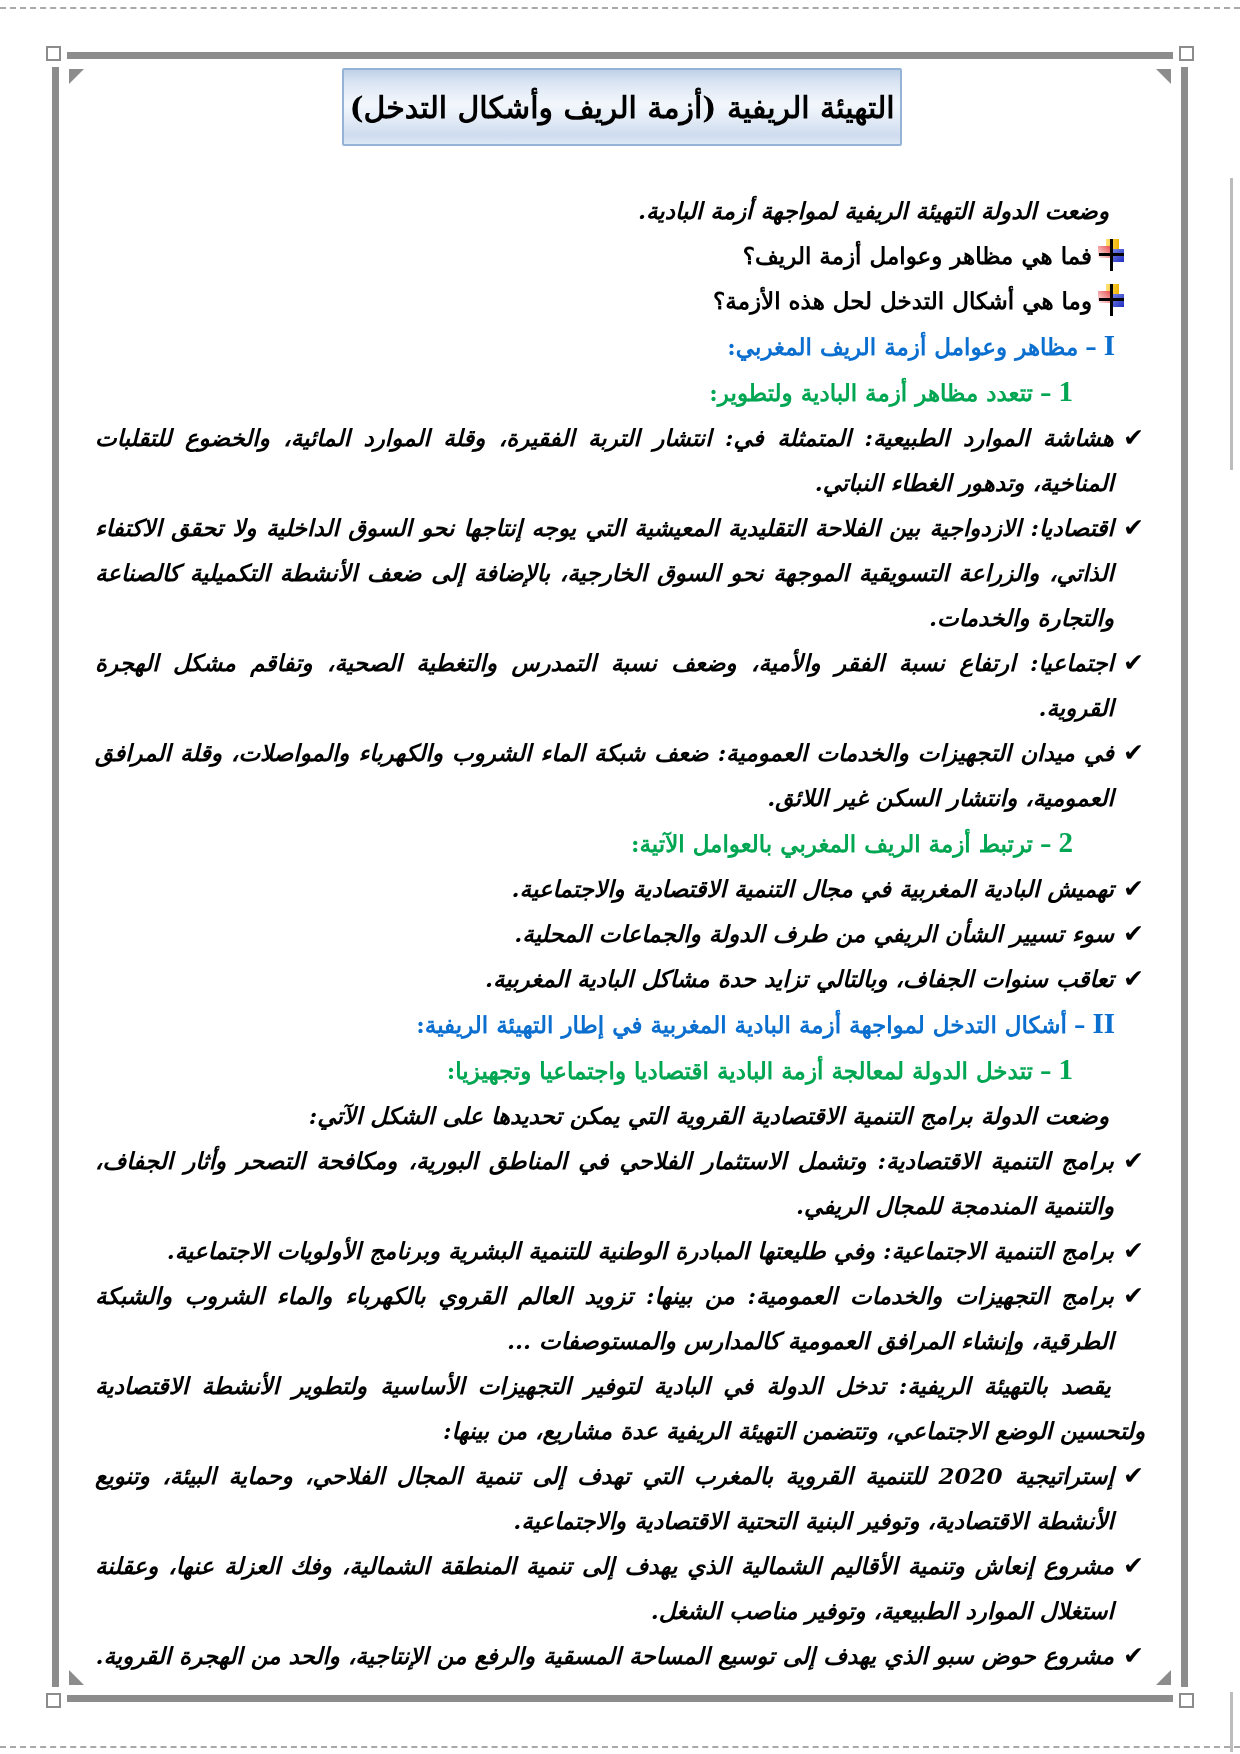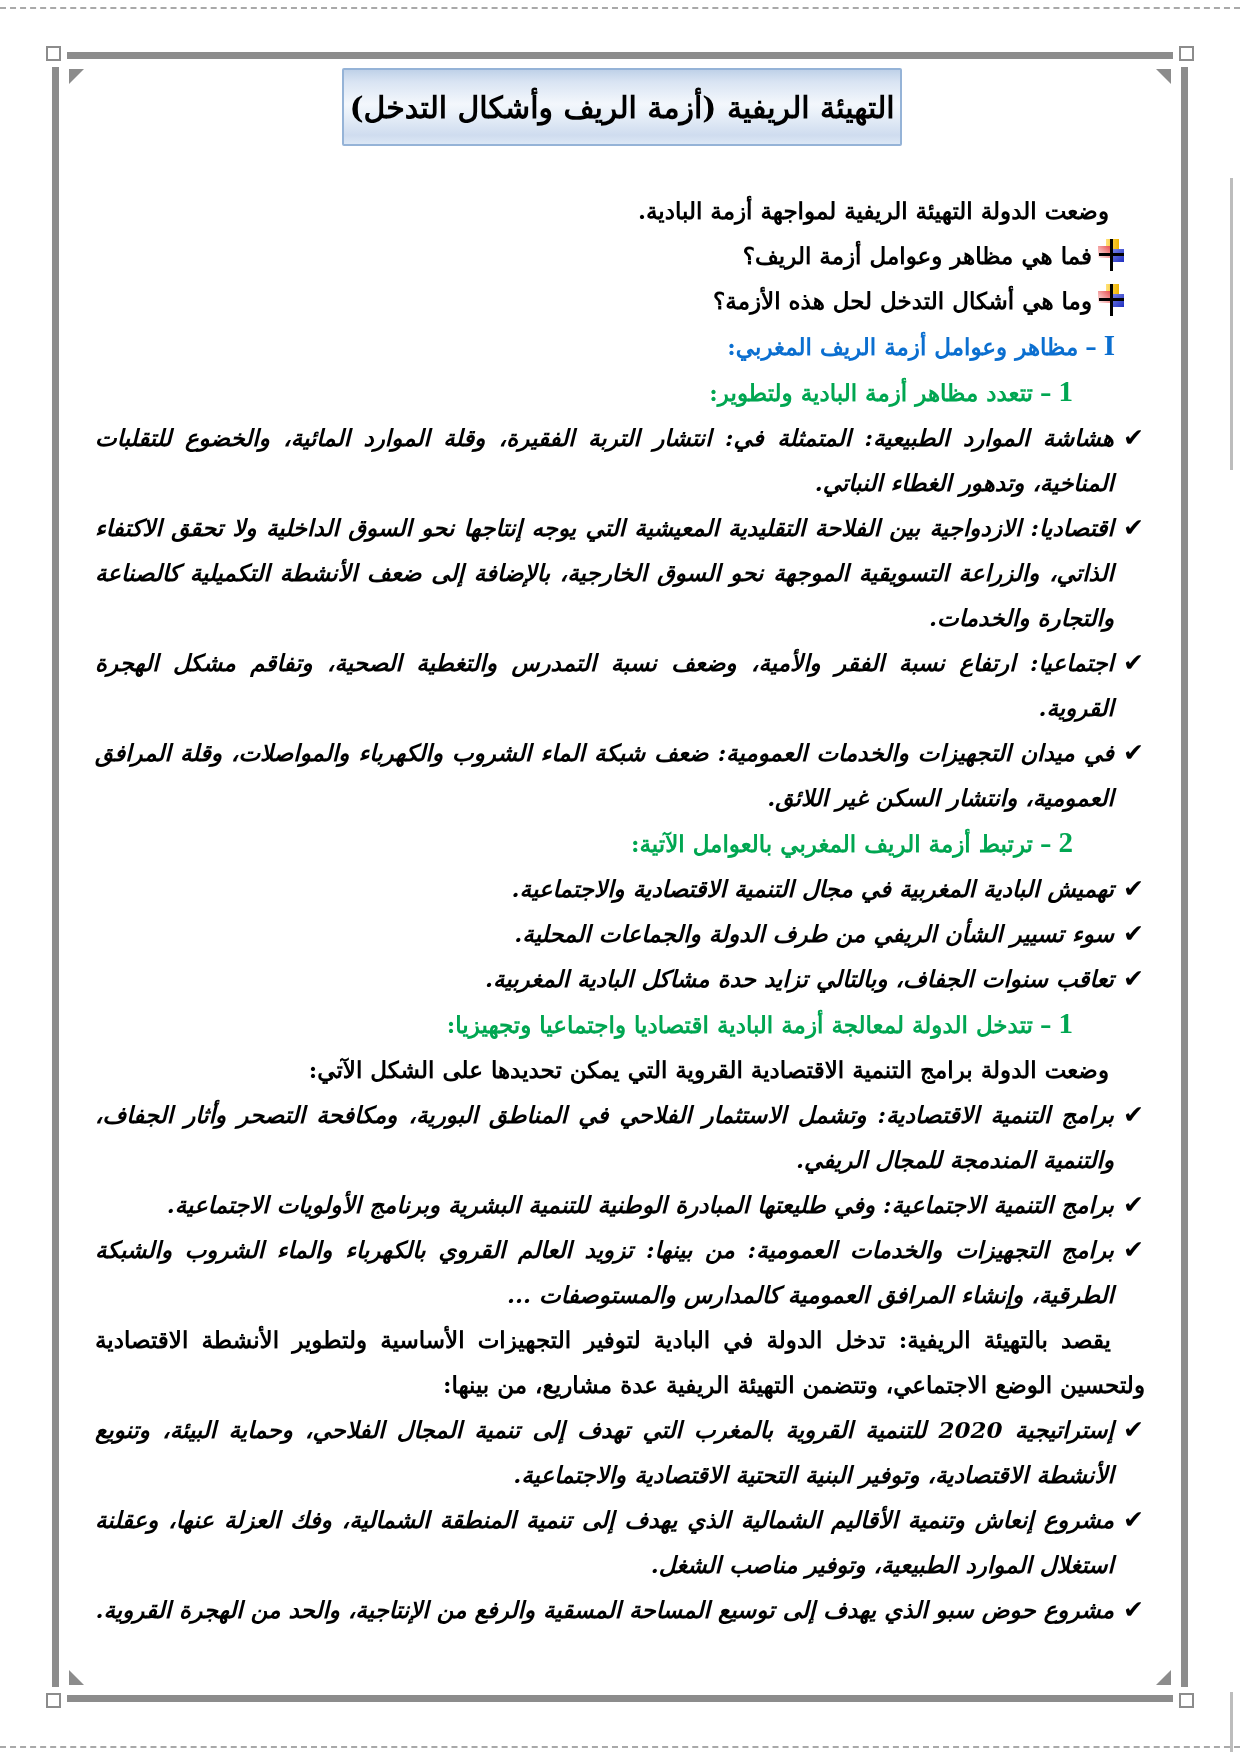--- a/index.html
+++ b/index.html
@@ -38,21 +38,21 @@
     border:2px solid #95b3d7;border-radius:2px;
     background:linear-gradient(180deg,#bfd1e8 0%,#d9e4f3 16%,#f3f7fc 46%,#eaf1f9 58%,#cfdcef 88%,#dce7f5 100%);
     display:flex;align-items:center;justify-content:center;
   }
   .title-box .title-text{font-size:30px;font-weight:bold;color:#000;letter-spacing:0;}
 
   
   .content{position:absolute;right:95px;left:95px;top:188px;direction:rtl;}
   .content > *{margin:0;line-height:45px;font-size:23px;font-weight:bold;color:#000;}
   .blue-h{color:#0b6fd0;font-size:25px;}
-  .lead{text-align:justify;text-indent:36px;}
+  .lead{text-align:justify;text-indent:36px;font-style:italic;}
   .lead.lead2{text-indent:34px;}
   .question{display:flex;align-items:center;gap:6px;margin-right:20px;}
   .sec-h{color:#0b6fd0;margin-right:30px;}
   .sub-h{color:#00a651;margin-right:72px;}
   .sec-num{display:inline-block;font-family:"Liberation Serif", serif;font-size:29px;line-height:45px;}
   .sec-sep{display:inline-block;margin:0 7px;}
   .bullet{position:relative;padding-right:31px;}
   .bullet .check{
     position:absolute;right:1px;top:0;font-size:25px;line-height:45px;color:#000;
     font-family:"DejaVu Sans", sans-serif;font-weight:bold;
@@ -151,20 +151,21 @@
     </div>
     <div class="bullet">
       <span class="check">✔</span>
       <div class="b-text">سوء تسيير الشأن الريفي من طرف الدولة والجماعات المحلية.</div>
     </div>
     <div class="bullet">
       <span class="check">✔</span>
       <div class="b-text">تعاقب سنوات الجفاف، وبالتالي تزايد حدة مشاكل البادية المغربية.</div>
     </div>
 
+    <h2 class="sec-h"><span class="sec-num">II</span><span class="sec-sep">–</span><span>أشكال التدخل لمواجهة أزمة البادية المغربية في إطار التهيئة الريفية:</span></h2>
 
     <h3 class="sub-h"><span class="sec-num">1</span><span class="sec-sep">–</span><span>تتدخل الدولة لمعالجة أزمة البادية اقتصاديا واجتماعيا وتجهيزيا:</span></h3>
 
     <p class="lead">وضعت الدولة برامج التنمية الاقتصادية القروية التي يمكن تحديدها على الشكل الآتي:</p>
 
     <div class="bullet">
       <span class="check">✔</span>
       <div class="b-text">برامج التنمية الاقتصادية: وتشمل الاستثمار الفلاحي في المناطق البورية، ومكافحة التصحر وأثار الجفاف، والتنمية المندمجة للمجال الريفي.</div>
     </div>
     <div class="bullet">

